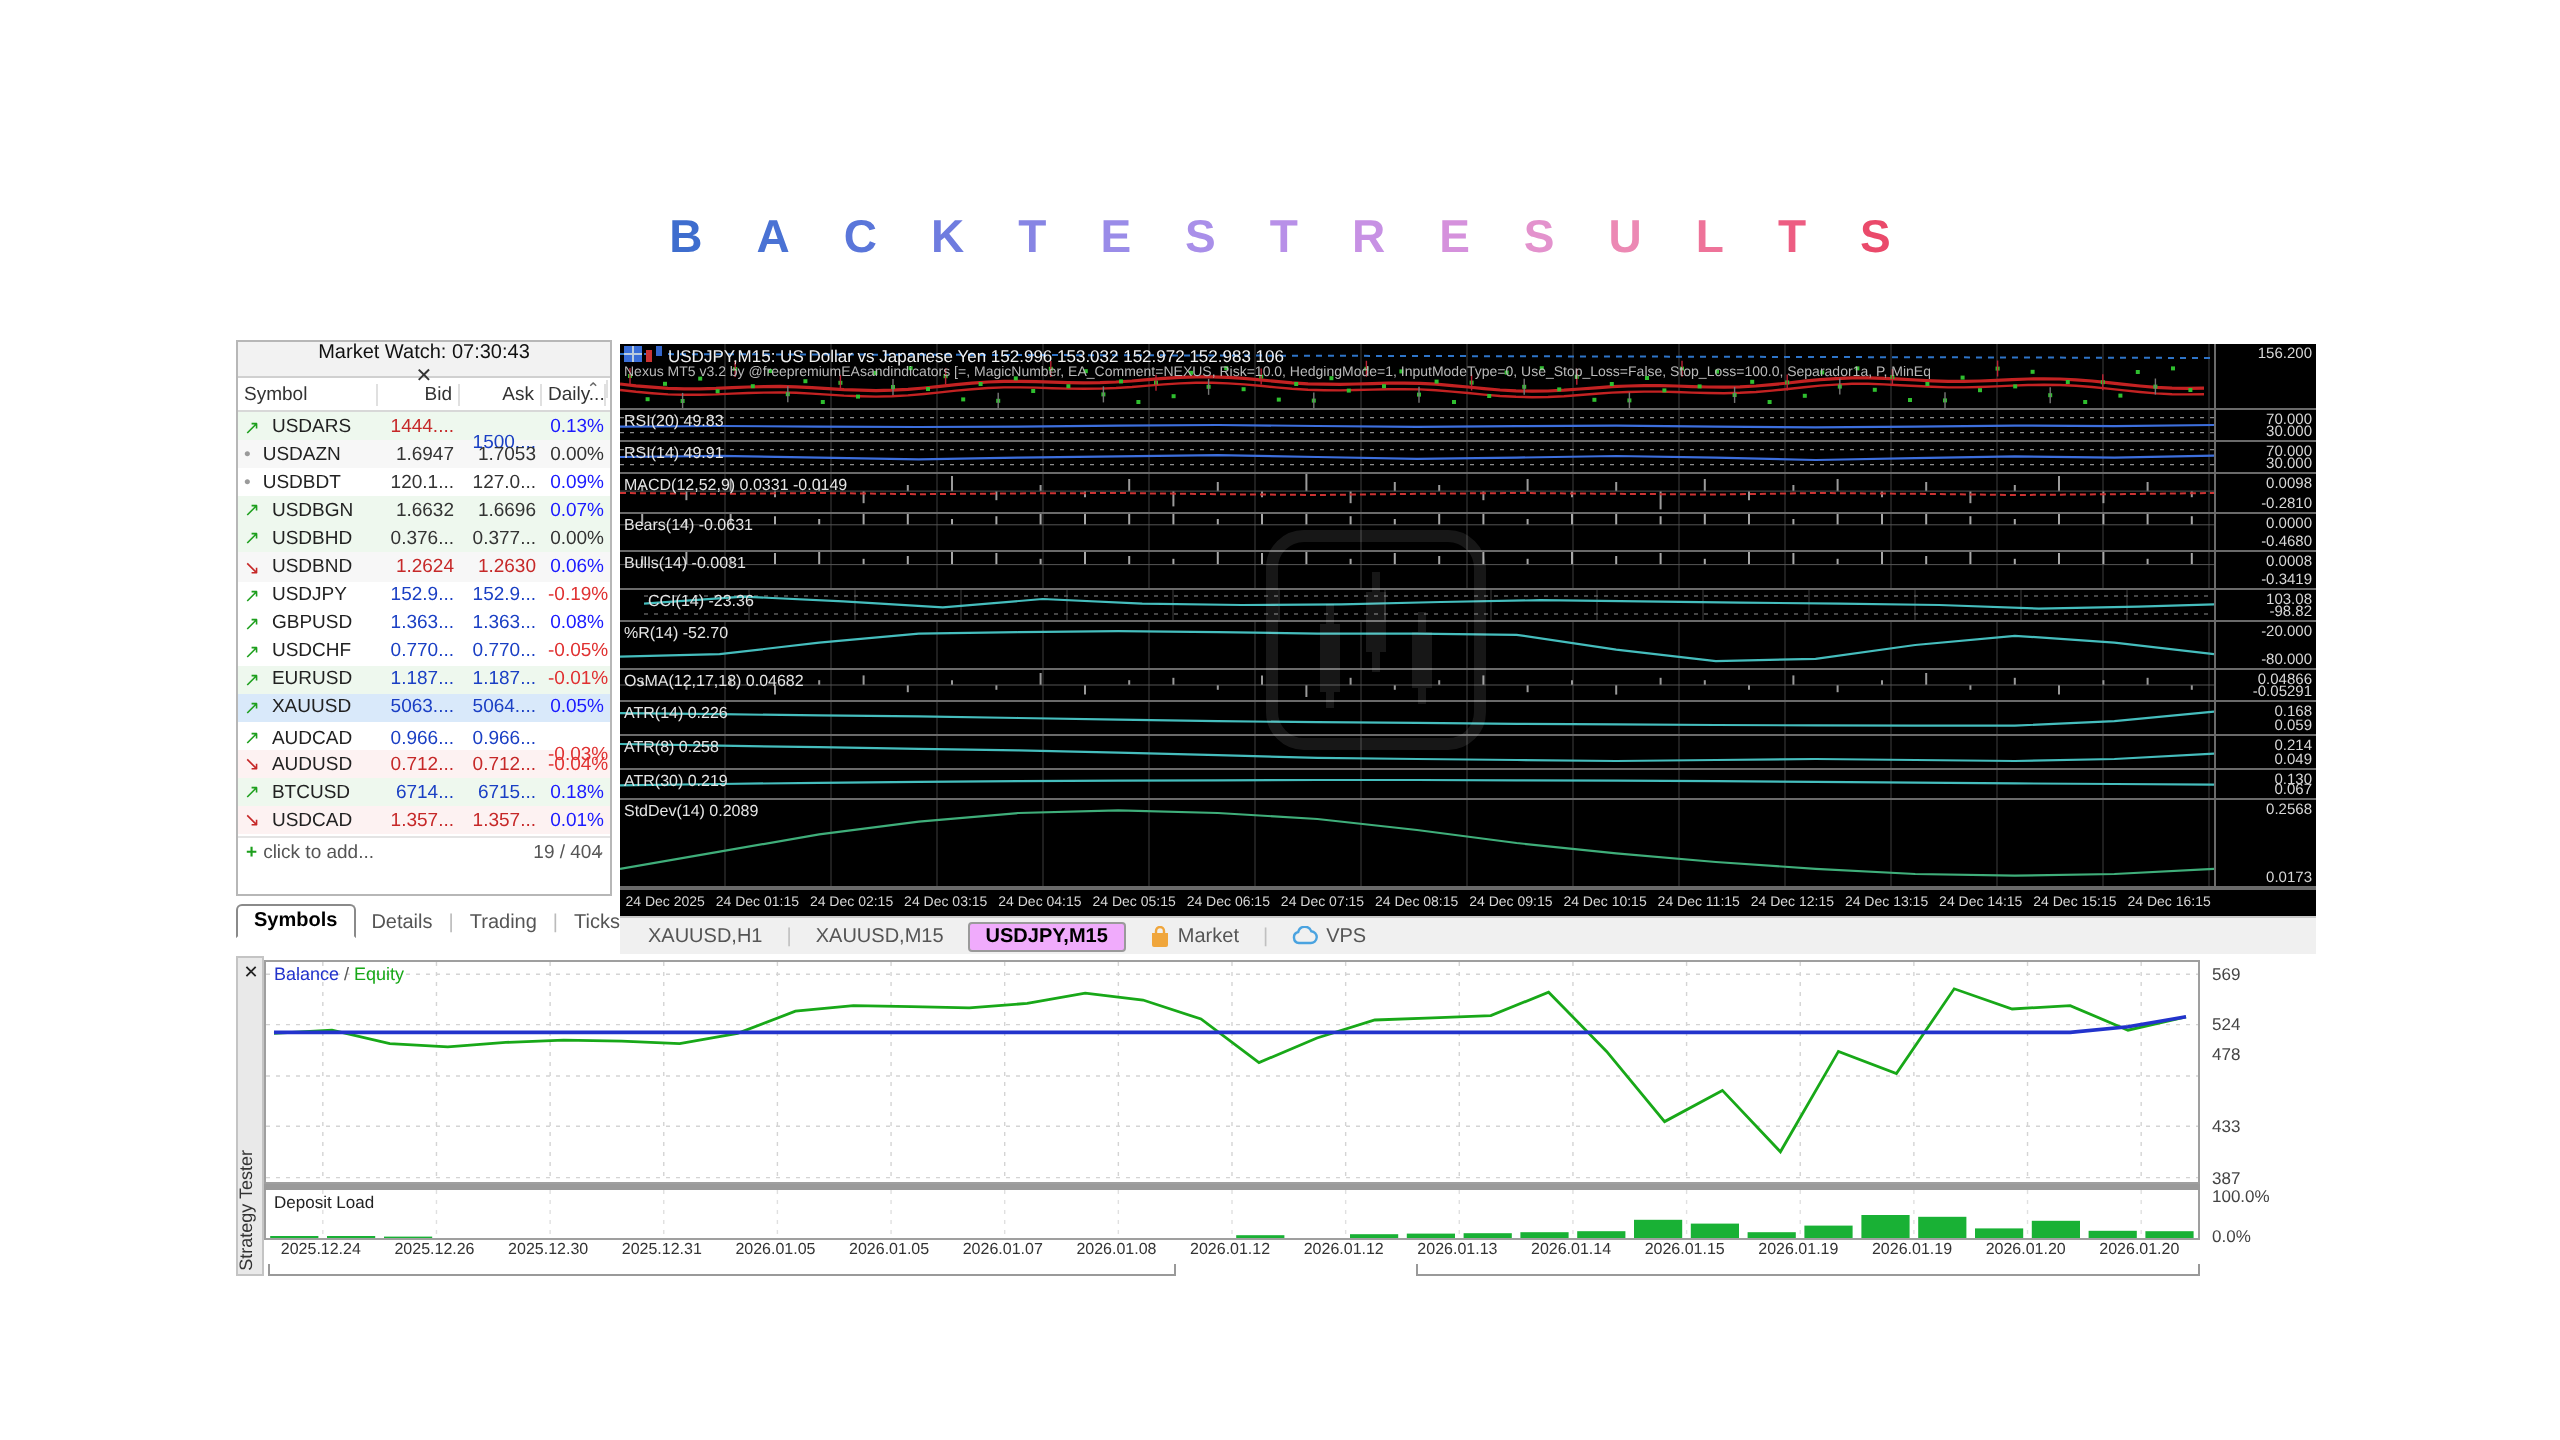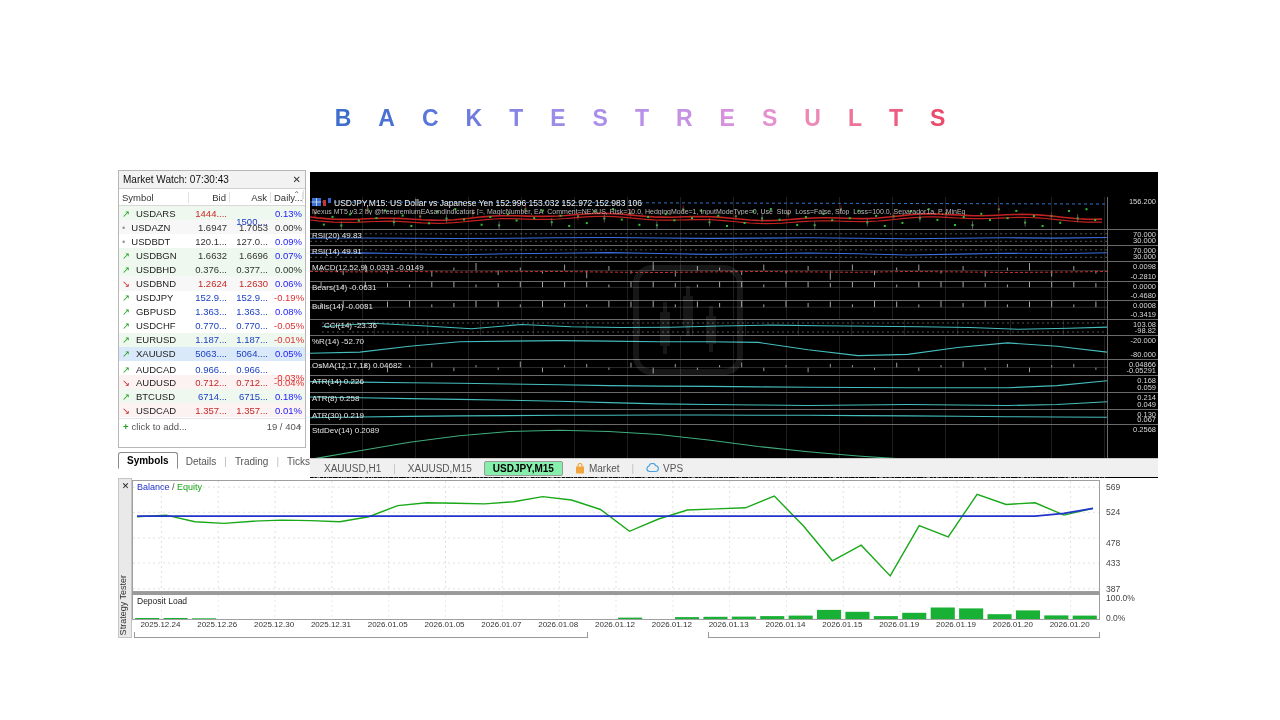--- a/index.html
+++ b/index.html
@@ -5,21 +5,21 @@
   html,body{margin:0;padding:0;background:#ffffff;}
   .page{position:relative;width:1280px;height:720px;background:#fff;overflow:hidden;
         font-family:"Liberation Sans",sans-serif;-webkit-font-smoothing:antialiased;}
   
   .big-title{position:absolute;left:0;top:105px;width:100%;display:flex;justify-content:center;gap:27px;
              font-size:23px;font-weight:bold;letter-spacing:0;}
   
   .mw{position:absolute;left:118px;top:170px;width:188px;height:278px;background:#fff;
       border:1px solid #b7b7b7;font-size:9.5px;color:#222;box-sizing:border-box;}
   .mw-header{height:17px;background:#f2f2f2;border-bottom:1px solid #d0d0d0;display:flex;
-             align-items:center;padding:0 4px;justify-content:space-between;font-size:10px;color:#111;}
+             align-items:center;padding:0 4px;justify-content:space-between;font-size:10px;color:#111;flex-direction:column;}
   .mw-close{color:#333;cursor:pointer;font-size:10px;}
   .mw-cols{height:16px;display:grid;grid-template-columns:70px 41px 41px 32px;align-items:center;
            border-bottom:1px solid #d8d8d8;color:#333;position:relative;}
   .mw-cols span{padding:0 3px;border-right:1px solid #e0e0e0;overflow:hidden;white-space:nowrap;}
   .mw-cols .num{text-align:right;}
   .mw-scroll-up{position:absolute;right:1px;top:1px;font-size:8px;color:#666;}
   .mw-rows{height:212px;overflow:hidden;}
   .mw-row{height:14.1px;display:grid;grid-template-columns:70px 41px 41px 34px;align-items:center;}
   .mw-row span{padding:0 3px;white-space:nowrap;overflow:hidden;}
   .mw-row .sym{display:flex;gap:3px;align-items:center;}
@@ -48,21 +48,21 @@
   .price-t2{position:absolute;left:2px;top:11px;font-size:7px;color:#b9b9b9;z-index:3;white-space:nowrap;max-width:795px;overflow:hidden;}
   .mini-ico{position:absolute;top:1px;z-index:3;width:9px;height:8px;display:inline-block;}
   .timeline{height:14px;display:flex;align-items:center;color:#d6d6d6;font-size:7px;
             border-top:1px solid #6a6a6a;background:#000;padding-right:50px;box-sizing:border-box;}
   .timeline span{flex:1 1 auto;text-align:center;white-space:nowrap;overflow:visible;}
   .watermark{position:absolute;left:318px;top:88px;z-index:2;opacity:0.09;}
   
   .chart-tabs{position:absolute;left:310px;top:458px;width:848px;height:19px;background:#f0f0f0;
               border-top:1px solid #c9c9c9;display:flex;align-items:center;font-size:10px;color:#555;padding-left:6px;box-sizing:border-box;gap:4px;}
   .ctab{padding:1px 8px;display:flex;align-items:center;gap:4px;}
-  .ctab.active{background:#86efac;border:1px solid #9a9a9a;border-radius:2px;font-weight:bold;color:#000;}
+  .ctab.active{background:#f0abfc;border:1px solid #9a9a9a;border-radius:2px;font-weight:bold;color:#000;}
   .ctab-sep{color:#c0c0c0;}
   
   .tester{position:absolute;left:118px;top:478px;width:1040px;height:160px;background:#fff;}
   .t-strip{position:absolute;left:0;top:0;width:14px;height:160px;background:#e9e9e9;border:1px solid #c4c4c4;box-sizing:border-box;}
   .t-close{position:absolute;left:1px;top:1px;width:11px;height:12px;font-size:9px;color:#222;
            display:flex;align-items:center;justify-content:center;}
   .t-vlabel{position:absolute;left:-1px;bottom:2px;writing-mode:vertical-rl;transform:rotate(180deg);
             font-size:9px;color:#333;white-space:nowrap;}
   .t-main{position:absolute;left:14px;top:2px;width:966px;height:110px;border:1px solid #9f9f9f;background:#fff;box-sizing:content-box;}
   .t-legend{position:absolute;left:4px;top:1px;font-size:9px;z-index:5;}
@@ -272,21 +272,21 @@
       <span class="mw-tab active">Symbols</span>
       <span class="mw-tab">Details</span>
       <span class="mw-tab-sep">|</span>
       <span class="mw-tab">Trading</span>
       <span class="mw-tab-sep">|</span>
       <span class="mw-tab">Ticks</span>
     </div>
 
 <div class="chart" id="chart-area">
   <div id="chart-windows">
-        <div class="win" style="height: 32px; margin-top: 25px;">
+        <div class="win" style="height: 32px;">
           <div class="plot">
             <span class="mini-ico" style="left: 2px;">
               <svg width="9" height="8">
                 <rect width="9" height="8" fill="#3a6fd8"></rect>
                 <line x1="0" y1="4" x2="9" y2="4" stroke="#bcd" stroke-width="1"></line>
                 <line x1="4.5" y1="0" x2="4.5" y2="8" stroke="#bcd" stroke-width="1"></line>
               </svg>
             </span>
             <span class="mini-ico" style="left: 13px;">
               <svg width="9" height="8">
@@ -847,21 +847,21 @@
           <rect x="826.1" y="13.4" width="24.1" height="10.6" fill="#19b135"></rect>
           <rect x="854.5" y="19.2" width="24.1" height="4.8" fill="#19b135"></rect>
           <rect x="882.9" y="15.4" width="24.1" height="8.6" fill="#19b135"></rect>
           <rect x="911.3" y="20.4" width="24.1" height="3.6" fill="#19b135"></rect>
           <rect x="939.7" y="20.6" width="24.1" height="3.4" fill="#19b135"></rect>
         </svg>
   </div>
   <div class="t-yaxis" id="t-yaxis">
         <span style="top: 2.14213px;">569</span>
         <span style="top: 27.269px;">524</span>
-        <span style="top: 58px;">478</span>
+        <span style="top: 42px;">478</span>
         <span style="top: 78.0812px;">433</span>
         <span style="top: 103.766px;">387</span>
         <span style="top: 113px;">100.0%</span>
         <span style="top: 133px;">0.0%</span>
       </div>
   <div class="t-dates">
 
   <span>2025.12.24</span>
         <span>2025.12.26</span>
         <span>2025.12.30</span>

